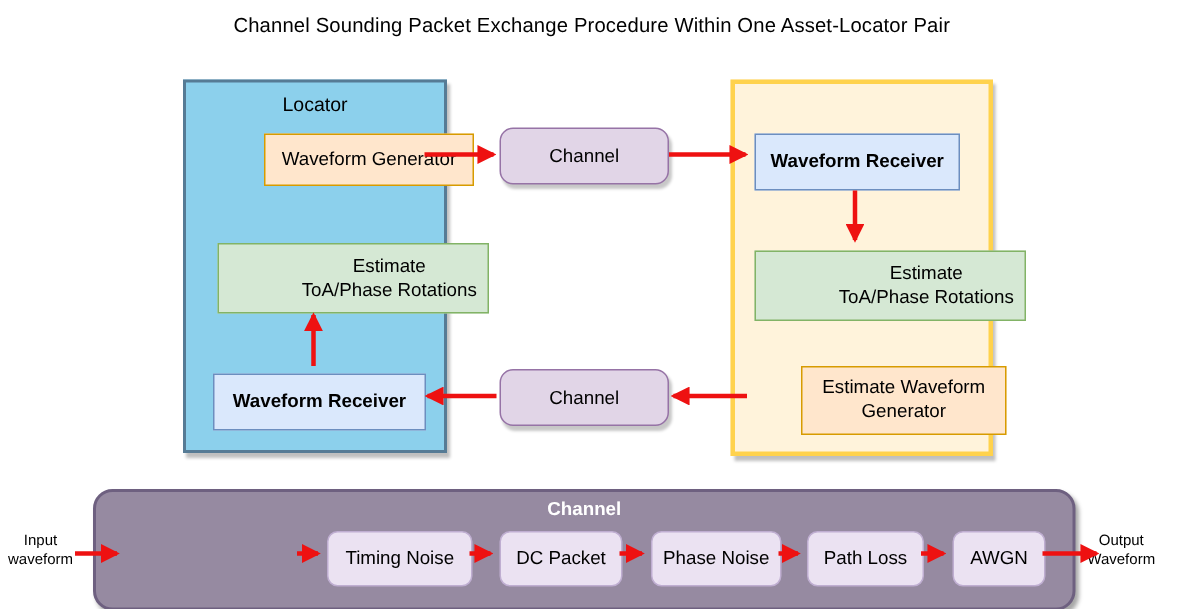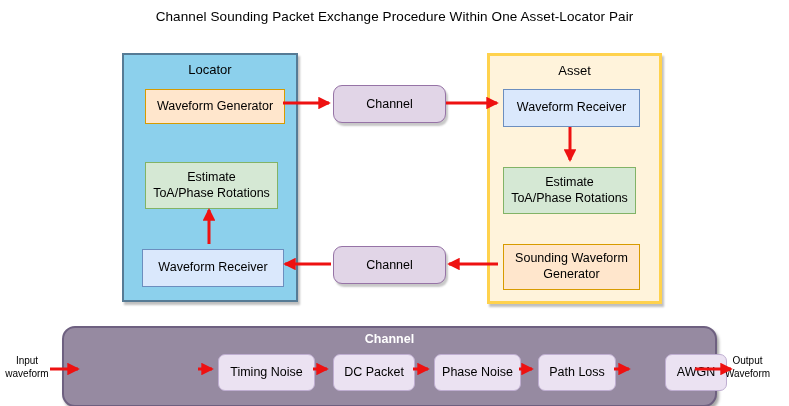--- a/index.html
+++ b/index.html
@@ -14,23 +14,23 @@
   .locator{left:122px;top:53px;width:172px;height:245px;
            background:var(--locator-fill);border:2px solid var(--locator-border);}
   .asset{left:487px;top:53px;width:169px;height:245px;
          background:var(--asset-fill);border:3px solid var(--asset-border);}
   .container-label{position:absolute;left:0;top:7px;width:100%;text-align:center;
                    font-size:13px;}
 
   
   .node{position:absolute;display:flex;align-items:center;justify-content:center;
         text-align:center;font-size:12.5px;line-height:1.25;white-space:pre-line;}
-  .generator{background:var(--generator-fill);border:1px solid var(--generator-border);}
-  .estimate{background:var(--estimate-fill);border:1px solid var(--estimate-border);}
-  .receiver{background:var(--receiver-fill);border:1px solid var(--receiver-border);}
+  .generator{background:var(--generator-fill);border:1px solid var(--generator-border);margin-left:31px;}
+  .estimate{background:var(--estimate-fill);border:1px solid var(--estimate-border);padding-left:48px;}
+  .receiver{background:var(--receiver-fill);border:1px solid var(--receiver-border);font-weight:bold;}
 
   
   .channel-node{position:absolute;width:111px;height:36px;border-radius:9px;
         background:var(--channel-fill);border:1px solid var(--channel-border);
         display:flex;align-items:center;justify-content:center;font-size:12.5px;
         box-shadow:2px 3px 2px rgba(0,0,0,.22);}
 
   
   .chain{position:absolute;left:62px;top:326px;width:651px;height:77px;border-radius:13px;
          background:var(--chain-fill);border:2px solid var(--chain-border);
@@ -61,35 +61,34 @@
     <div class="node generator" style="left:21px;top:34px;width:138px;height:33px">Waveform Generator</div>
     <div class="node estimate" style="left:21px;top:107px;width:131px;height:45px">Estimate
 ToA/Phase Rotations</div>
     <div class="node receiver" style="left:18px;top:194px;width:140px;height:36px">Waveform Receiver</div>
   </div>
 
   <div class="channel-node" style="left:333px;top:85px;">Channel</div>
   <div class="channel-node" style="left:333px;top:246px;">Channel</div>
 
   <div class="container asset">
-    <div class="container-label">Asset</div>
     <div class="node receiver" style="left:13px;top:33px;width:135px;height:36px">Waveform Receiver</div>
     <div class="node estimate" style="left:13px;top:111px;width:131px;height:45px">Estimate
 ToA/Phase Rotations</div>
-    <div class="node generator" style="left:13px;top:188px;width:135px;height:44px">Sounding Waveform
+    <div class="node generator" style="left:13px;top:188px;width:135px;height:44px">Estimate Waveform
 Generator</div>
   </div>
 
   <div class="chain">
     <div class="chain-label">Channel</div>
     <div class="stage" style="left:154px;top:26px;width:95px;height:35px">Timing Noise</div>
     <div class="stage" style="left:269px;top:26px;width:80px;height:35px">DC Packet</div>
     <div class="stage" style="left:474px;top:26px;width:76px;height:35px">Path Loss</div>
     <div class="stage" style="left:370px;top:26px;width:85px;height:35px">Phase Noise</div>
-    <div class="stage" style="left:601px;top:26px;width:60px;height:35px">AWGN</div>
+    <div class="stage" style="left:571px;top:26px;width:60px;height:35px">AWGN</div>
   </div>
 
   <div class="io-label io-input">Input
 waveform</div>
   <div class="io-label io-output">Output
 Waveform</div>
 
   <svg class="arrows" width="789" height="406">
     <defs>
       <marker id="ah" viewBox="0 0 10 10" refX="8.5" refY="5" markerWidth="4.2" markerHeight="4.2" orient="auto">

